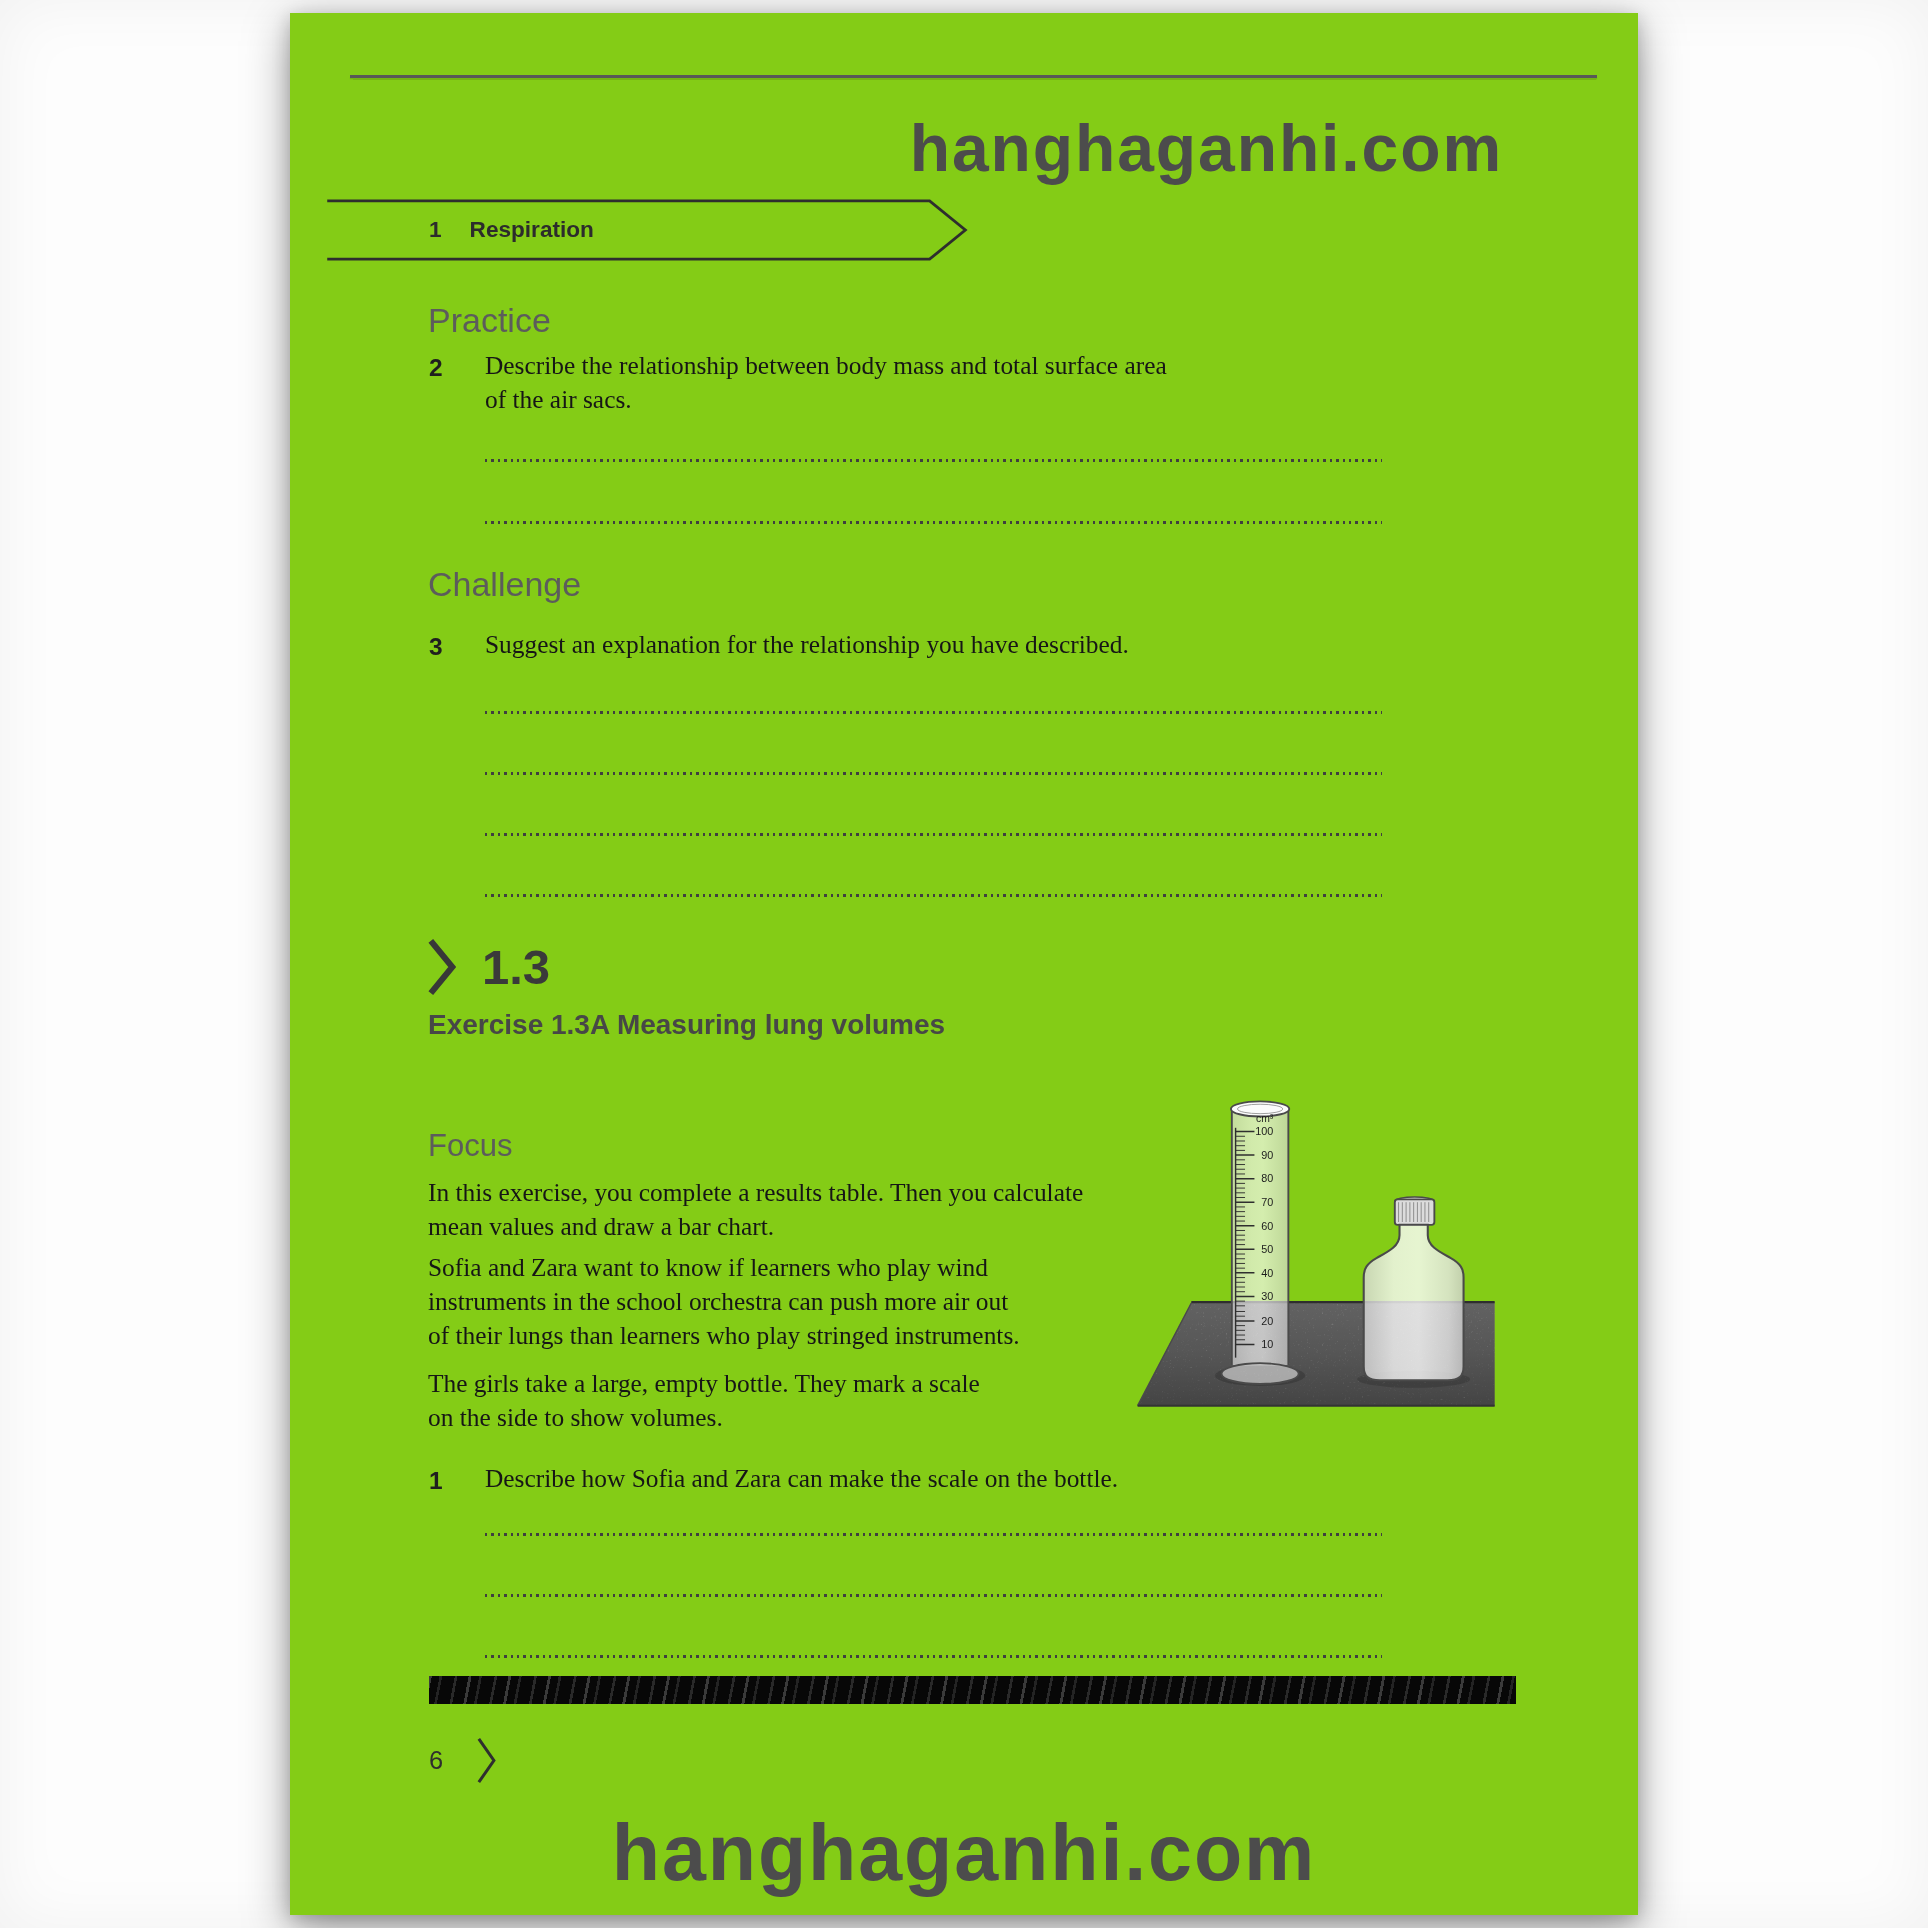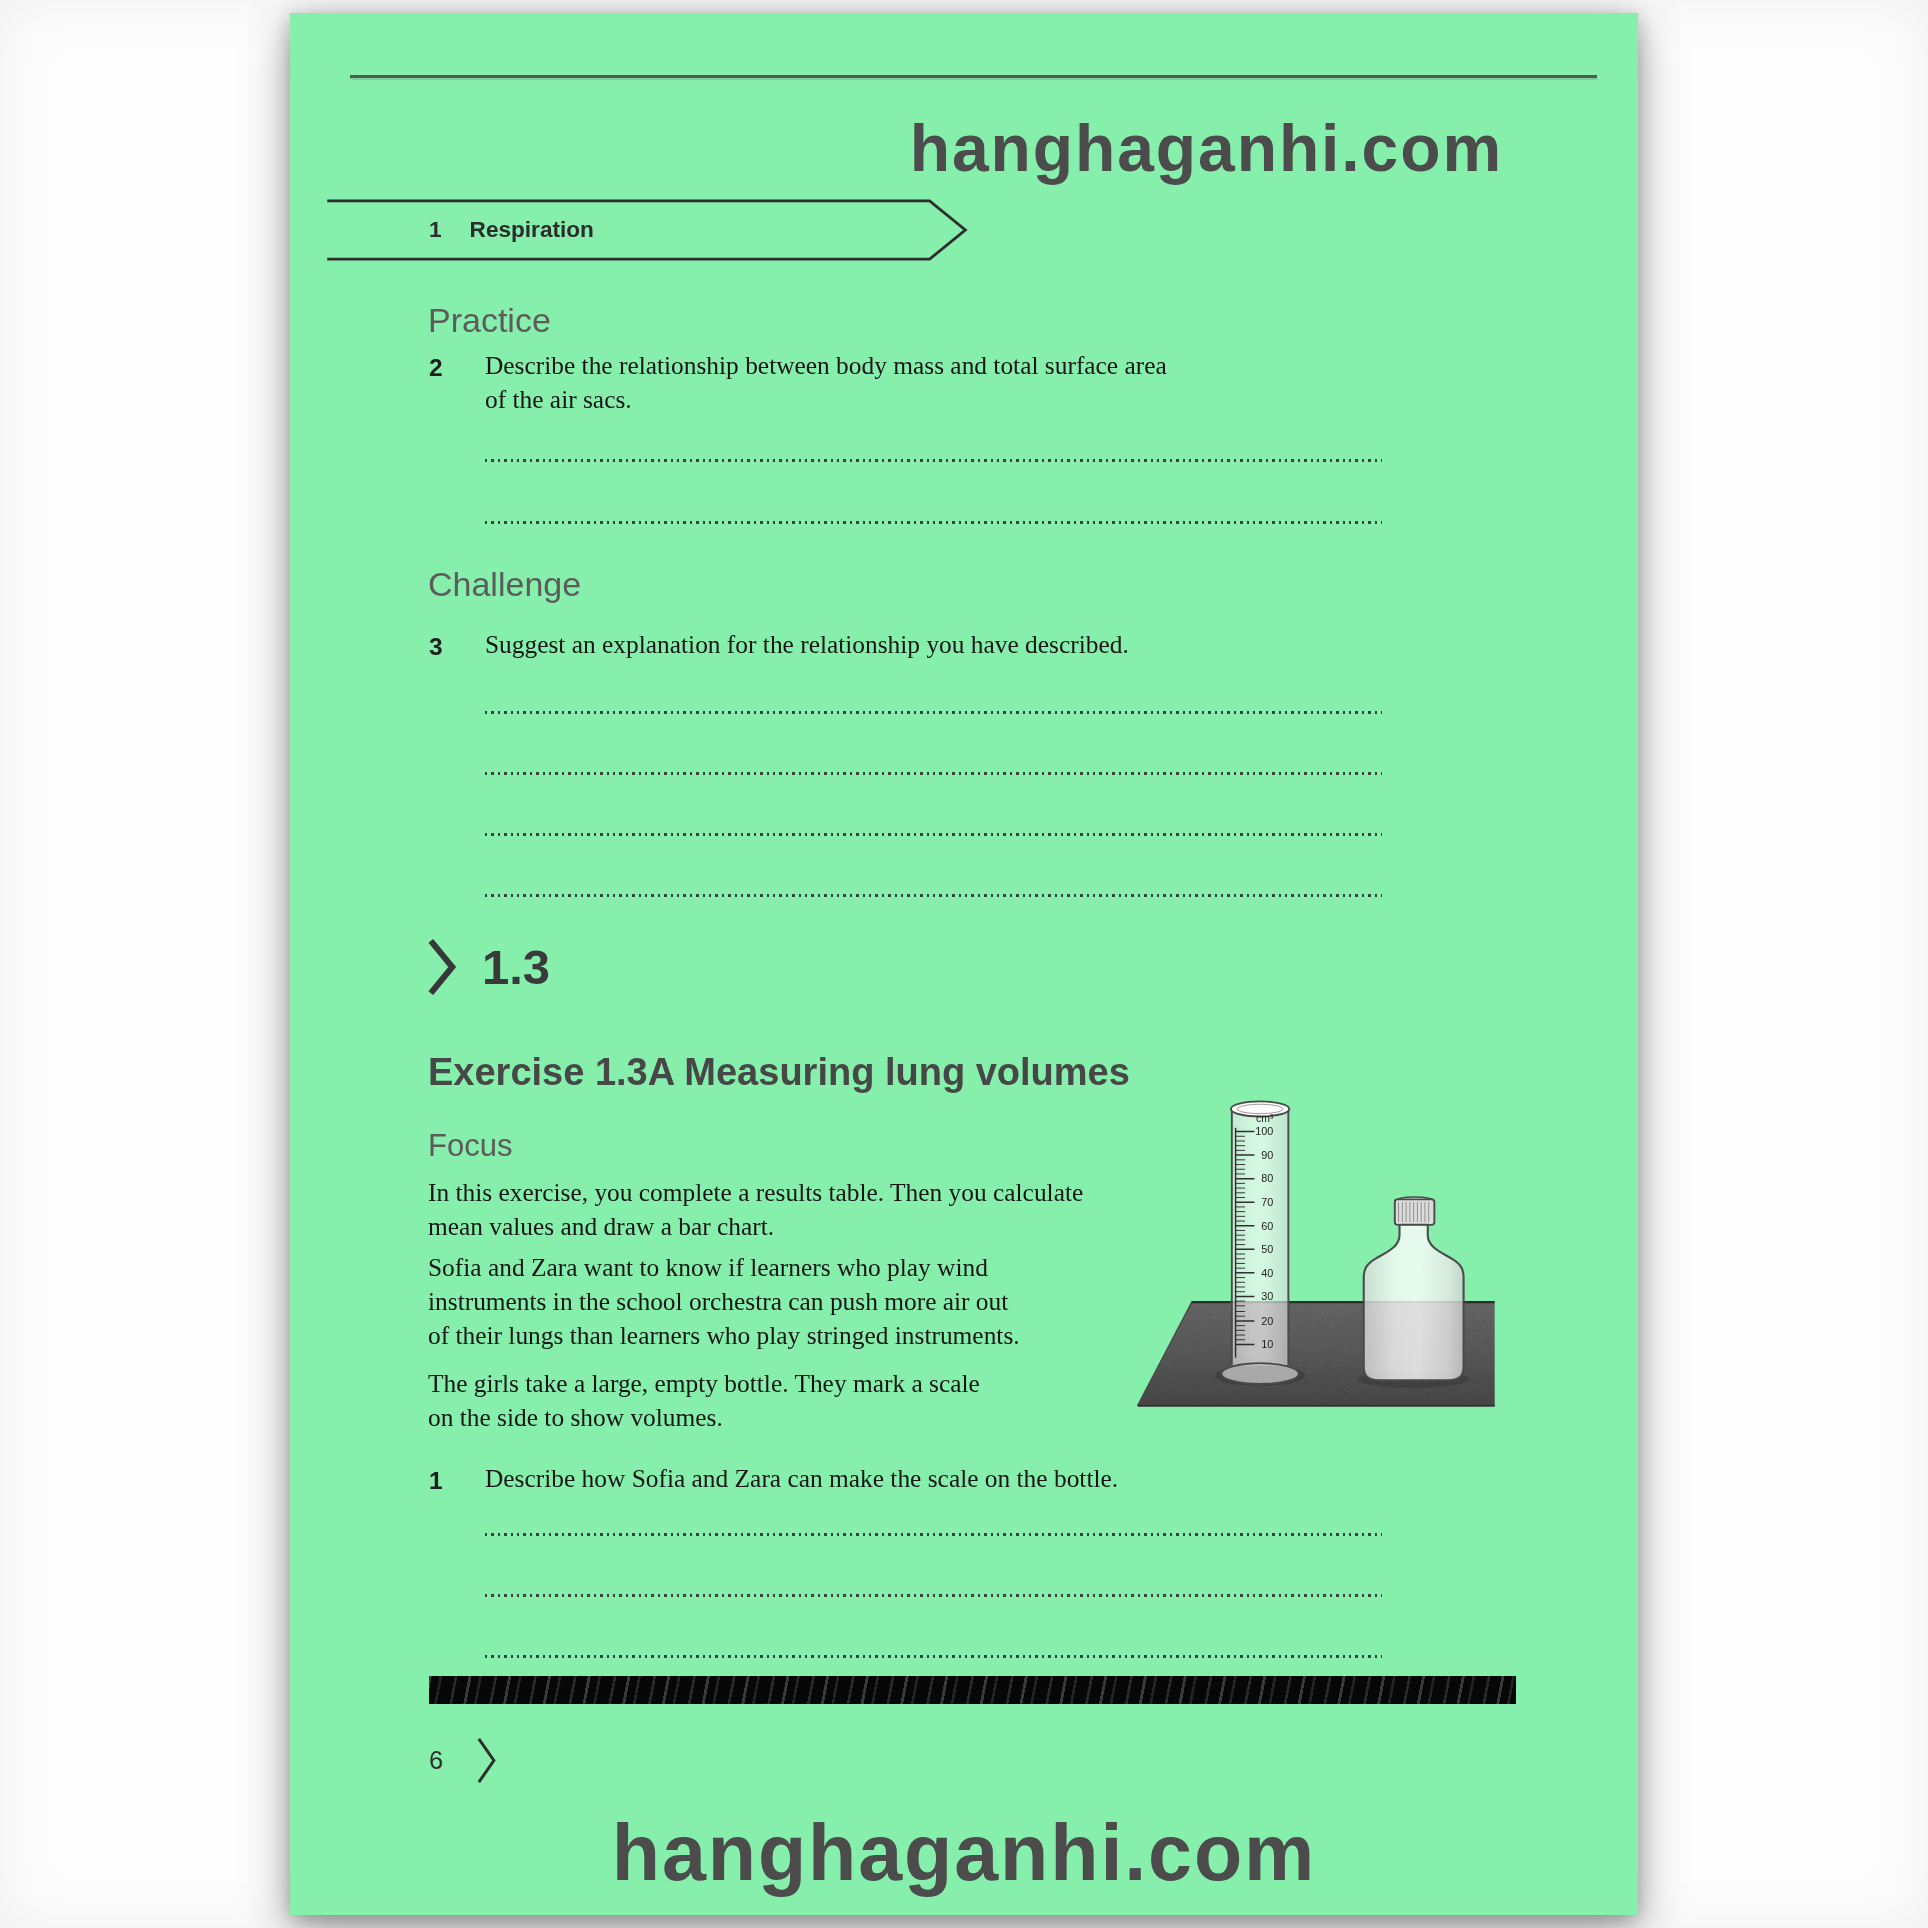--- a/index.html
+++ b/index.html
@@ -1,34 +1,34 @@
 <!DOCTYPE html>
 <html style="font-size:15px"><head>
 <meta charset="utf-8">
 <style>
   html,body{margin:0;padding:0;background:#fff;}
   .stage{position:relative;width:1928px;height:1928px;background:#fdfdfd;overflow:hidden;
          font-family:"Liberation Sans",sans-serif;box-shadow:inset 0 0 66px rgba(0,0,0,.05);}
-  .page{position:absolute;left:290px;top:13px;width:1348px;height:1902px;background:#86efac;
+  .page{position:absolute;left:290px;top:13px;width:1348px;height:1902px;background:#84cc16;
         box-shadow:0 13px 43px rgba(0,0,0,.38),0 3.8px 17px rgba(0,0,0,.20);}
   .abs{position:absolute;}
   .rule{left:60px;top:62px;width:1247px;height:2.8px;background:#585858;box-shadow:0 1.9px 0.9px rgba(0,0,0,.12);}
   .wm{color:#4c4c4c;font-weight:700;letter-spacing:1.9px;white-space:nowrap;}
   .wm-top{left:603px;top:92px;width:610px;height:87px;line-height:87px;font-size:66px;text-align:right;}
   .wm-bottom{left:0;top:1791px;width:1348px;text-align:center;font-size:79px;line-height:98px;}
   .banner{left:35px;top:185px;width:652px;height:64px;}
   .banner svg{position:absolute;left:0;top:0;}
   .banner-text{position:absolute;left:104px;top:0;height:64px;line-height:64px;font-size:22.6px;
                font-weight:700;color:#2c2c2c;}
   .banner-text .num{margin-right:28px;}
   .h-grey{color:#5c5c5c;font-weight:400;white-space:nowrap;}
   .h-practice{left:138px;top:288px;font-size:34px;}
   .h-challenge{left:138px;top:552px;font-size:34px;}
   .h-focus{left:138px;top:1115px;font-size:31px;}
-  .h-exercise{left:138px;top:1038px;font-size:38px;font-weight:700;color:#474747;white-space:nowrap;}
+  .h-exercise{left:138px;top:996px;font-size:28px;font-weight:700;color:#474747;white-space:nowrap;}
   .section-head{left:138px;top:925px;display:flex;align-items:center;color:#3a3a3a;white-space:nowrap;}
   .section-head svg{margin-right:26px;}
   .section-head .stitle{margin-left:28px;}
   .section-head .snum,.section-head .stitle{font-size:49px;font-weight:700;}
   .serif{font-family:"Liberation Serif",serif;font-size:25.4px;color:#161616;line-height:34px;white-space:nowrap;}
   .question{left:195px;}
   .qnum{position:absolute;left:-56px;top:2.8px;font-family:"Liberation Sans",sans-serif;
         font-weight:700;font-size:24.5px;color:#1f1f1f;}
   .para{left:138px;}
   .dots{left:195px;width:897px;height:2.8px;

